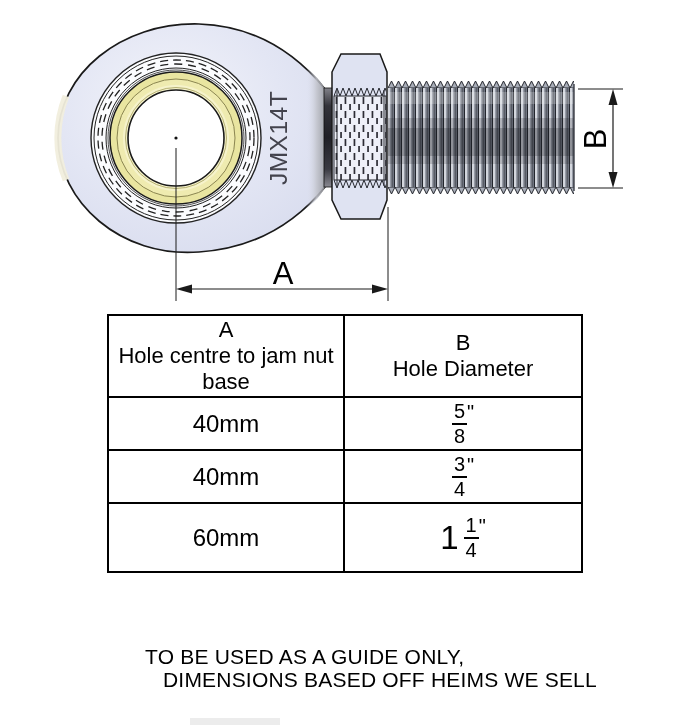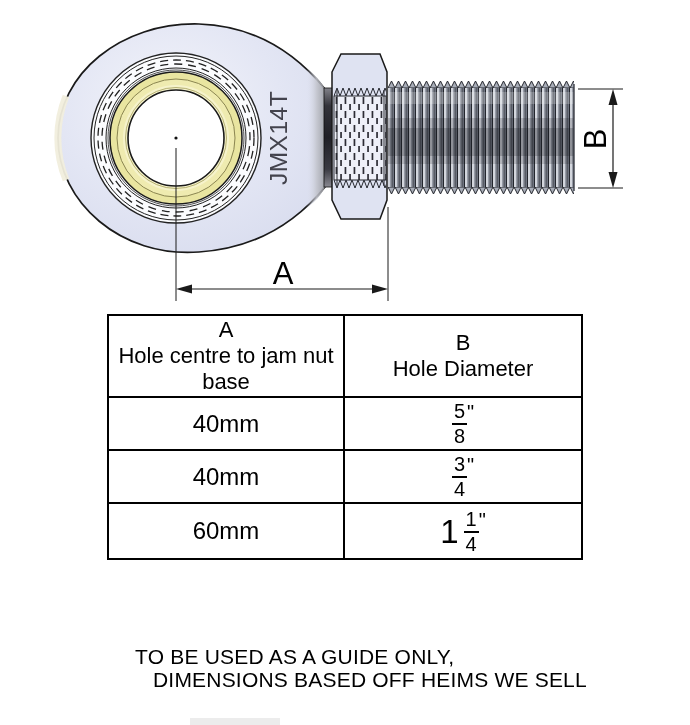--- a/index.html
+++ b/index.html
@@ -16,31 +16,31 @@
   .spec-table td,.spec-table th{
     border:2px solid #000;text-align:center;vertical-align:middle;
     font-weight:normal;padding:0;
   }
   .spec-table col.cA{width:236px;}
   .spec-table col.cB{width:238px;}
   .hdr{height:80px;font-size:22px;line-height:26px;}
   .hdr .letter{display:block;}
   .row-a{font-size:24px;}
   tr.r{height:53px;border-radius:21px;}
-  tr.r4{height:56px;margin-left:12px;}
+  tr.r4{height:69px;margin-left:12px;}
   .bval{display:inline-flex;align-items:center;justify-content:center;}
   .whole{font-size:33px;line-height:1;margin-right:5px;}
   .whole:empty{margin-right:0;}
   .frac{display:inline-flex;flex-direction:column;font-size:20px;line-height:1;}
   .frac .top{border-bottom:2px solid #000;padding:0 2px 2px;}
   .frac .bot{padding-top:1px;}
   .unit{font-size:20px;line-height:1;align-self:flex-start;margin-top:1px;}
   
   .footer-note{
-    position:absolute;left:135px;top:645px;font-size:21px;line-height:23px;
+    position:absolute;left:145px;top:645px;font-size:21px;line-height:23px;
     letter-spacing:0.2px;white-space:nowrap;
   }
   .footer-note .l2{margin-left:18px;}
   .bottom-bar{
     position:absolute;left:190px;top:718px;width:90px;height:7px;background:#ececec;
   }
 </style>
 </head>
 <body>
 

